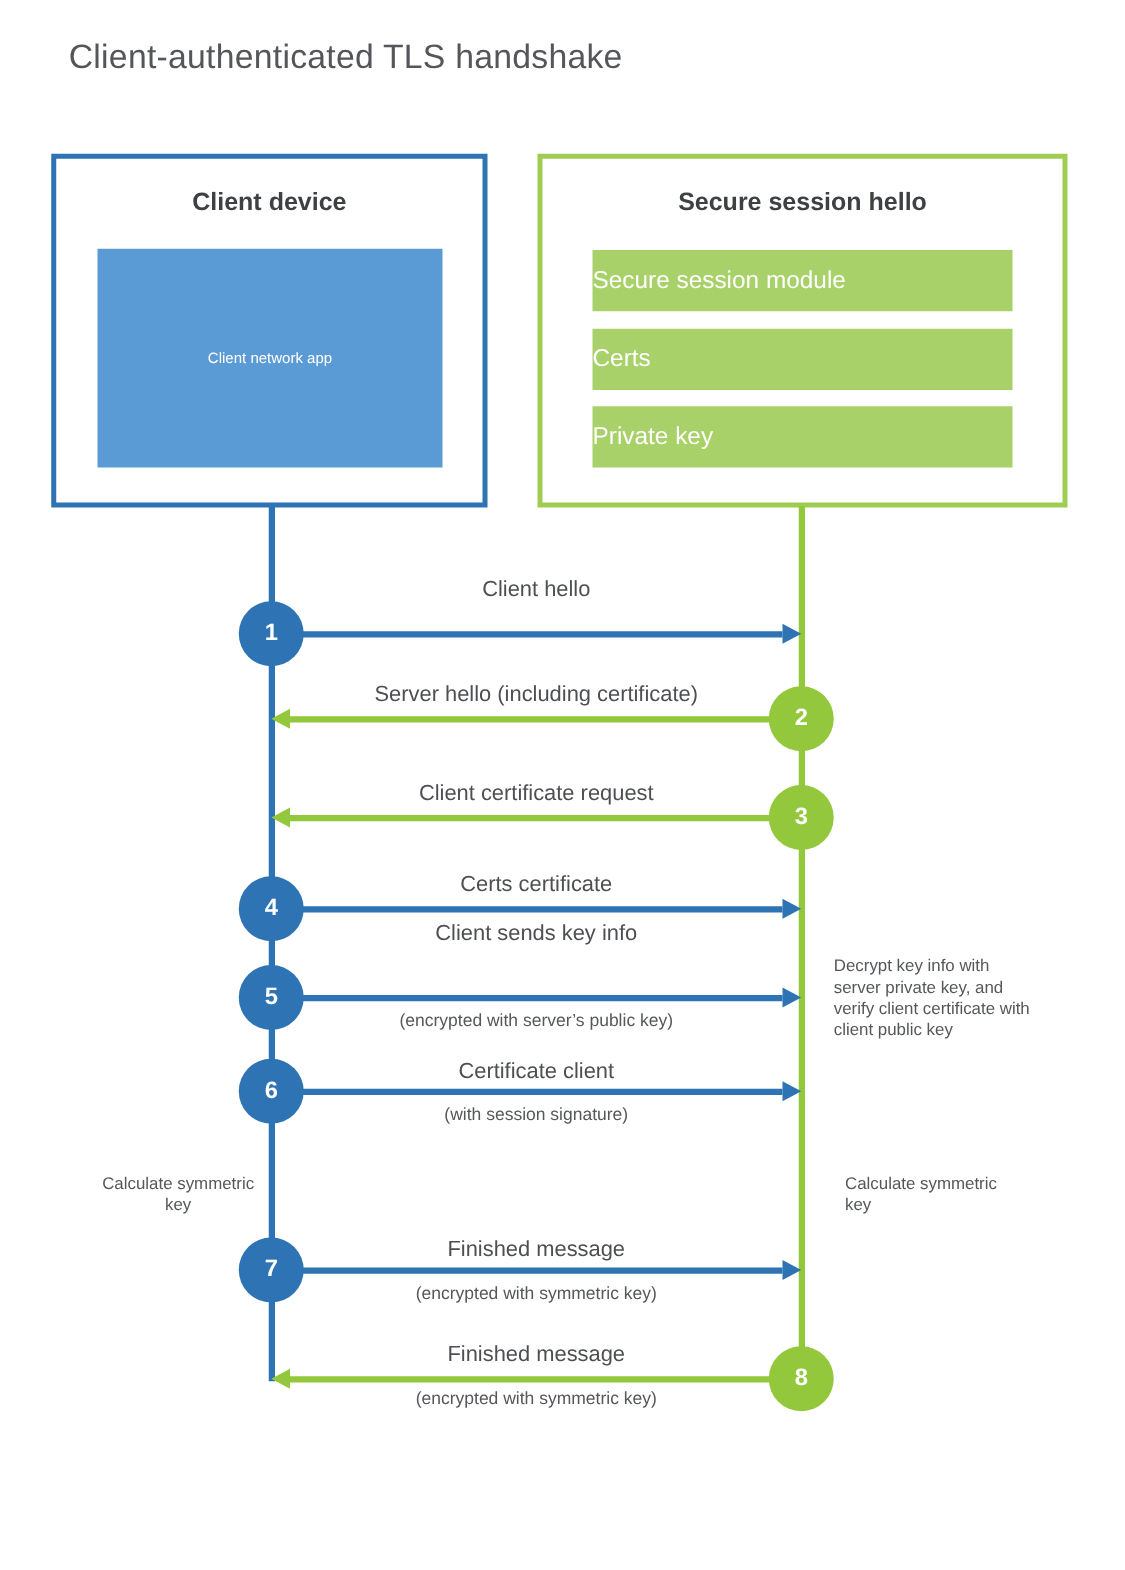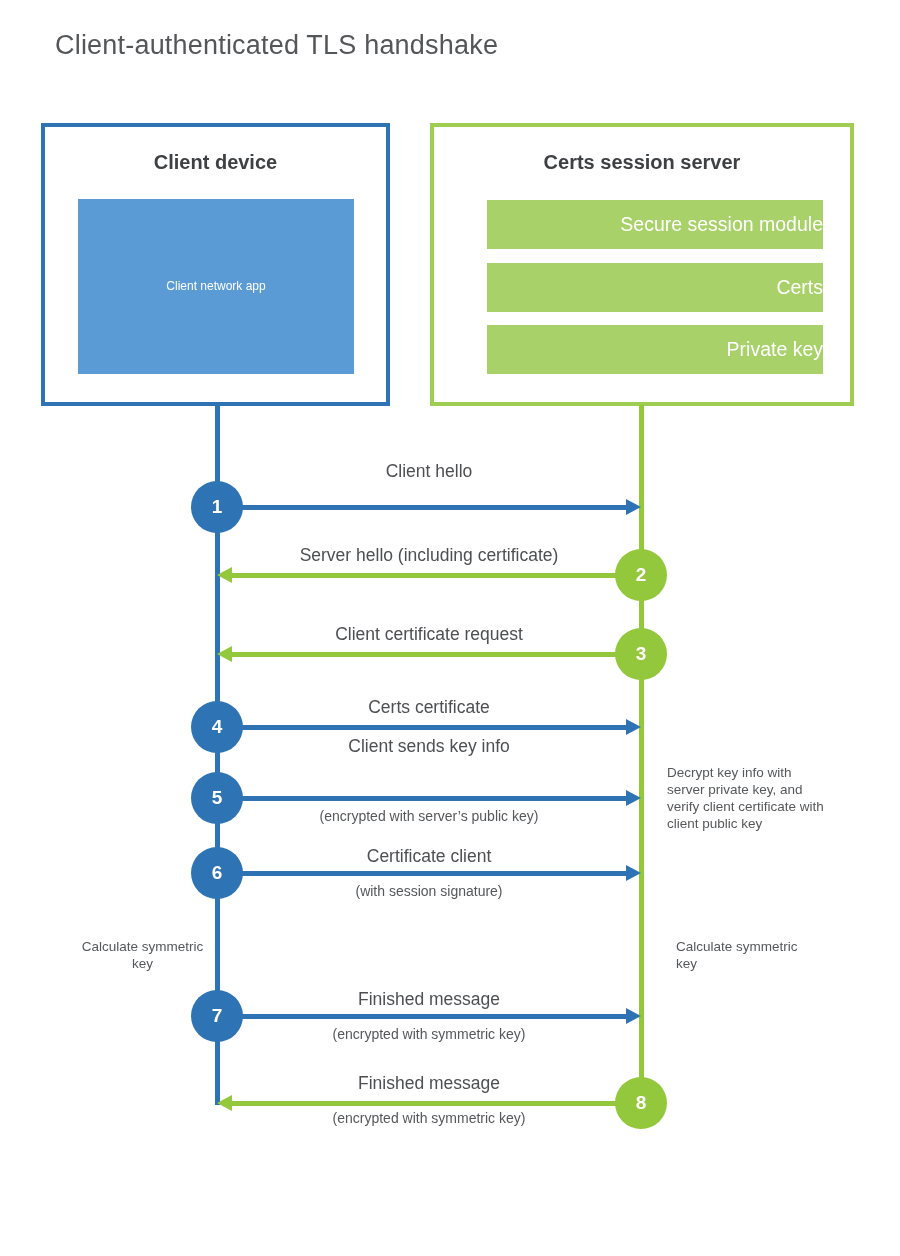--- a/index.html
+++ b/index.html
@@ -23,22 +23,22 @@
   }
   #app-box {
     left:78px; top:199px; width:276px; height:175px; background:#5b9bd5;
     display:flex; align-items:center; justify-content:center;
   }
   #app-box .app-label {
     color:#ffffff; font-size:12px; text-align:center; max-width:165px; line-height:1.55;
   }
   .module-bar {
     left:474px; width:336px; height:49px; background:#a8d169;
-    display:flex; align-items:center; justify-content:flex-end;
-    color:#ffffff; font-size:19.5px;margin-left:13px;
+    display:flex; align-items:center; justify-content:flex-start;
+    color:#ffffff; font-size:19.5px;
   }
 
   
   .vline { width:5px; z-index:1; }
   #client-line { left:214.5px; top:405px; height:700px; background:#2e74b5; }
   #server-line { left:638.5px; top:405px; height:698px; background:#94c83c; }
 
   
   .aline { height:5px; z-index:2; }
   .aline.blue { background:#2e74b5; }
@@ -78,21 +78,21 @@
   <div class="abs" id="title">Client-authenticated TLS handshake</div>
 
   <div class="abs actor-box" id="client-box">
     <div class="actor-title">Client device</div>
   </div>
   <div class="abs" id="app-box">
     <div class="app-label">Client network app</div>
   </div>
 
   <div class="abs actor-box" id="server-box">
-    <div class="actor-title">Certs session server</div>
+    <div class="actor-title">Secure session hello</div>
   </div>
   <div class="abs module-bar" style="top:200px">
     <span>Secure session module</span>
   </div>
   <div class="abs module-bar" style="top:325px">
     <span>Private key</span>
   </div>
   <div class="abs module-bar" style="top:263px">
     <span>Certs</span>
   </div>

